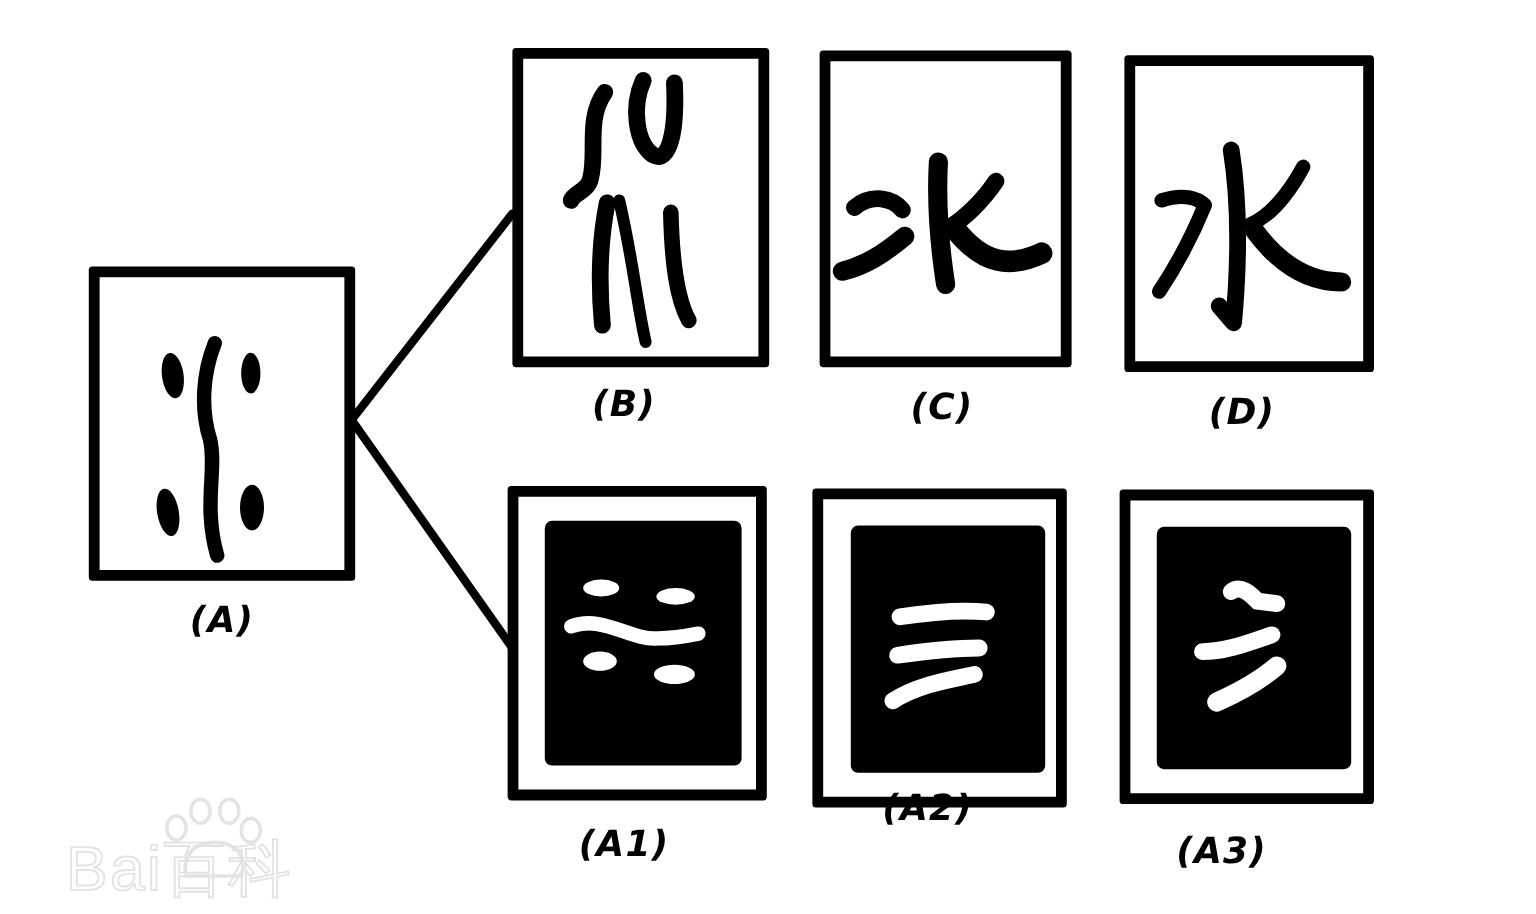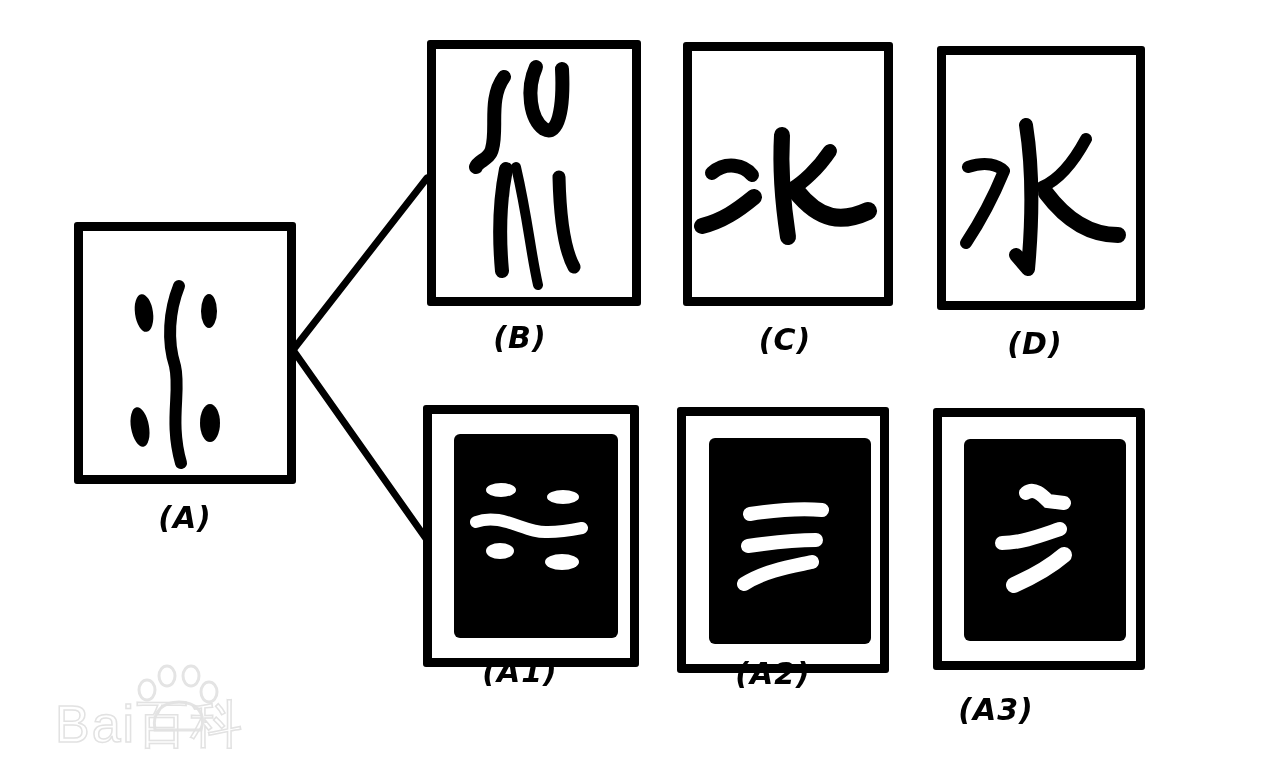--- a/index.html
+++ b/index.html
@@ -64,41 +64,41 @@
 <div class="box" style="left:423px;top:405px;width:216px;height:262px;">
   <div class="inner" style="left:22px;top:20px;width:164px;height:204px;"></div>
   <svg width="198" height="244">
     <ellipse cx="69" cy="76" rx="15" ry="7" fill="#fff"></ellipse>
     <ellipse cx="131" cy="83" rx="16" ry="7" fill="#fff"></ellipse>
     <path d="M44 108 C70 98,94 120,116 118 C130 118,140 116,150 114" stroke="#fff" stroke-width="12" fill="none" stroke-linecap="round"></path>
     <ellipse cx="68" cy="137" rx="14" ry="8" fill="#fff"></ellipse>
     <ellipse cx="130" cy="148" rx="17" ry="8" fill="#fff"></ellipse>
   </svg>
 </div>
-<div class="lbl" style="left:440px;top:654px;">(A1)</div>
+<div class="lbl" style="left:440px;top:686px;">(A1)</div>
 
 <div class="box" style="left:677px;top:407px;width:212px;height:266px;">
   <div class="inner" style="left:23px;top:22px;width:162px;height:206px;"></div>
   <svg width="194" height="248">
     <path d="M64 98 C90 94,116 92,136 94" stroke="#fff" stroke-width="14" fill="none" stroke-linecap="round"></path>
     <path d="M62 130 C90 126,112 124,130 124" stroke="#fff" stroke-width="14" fill="none" stroke-linecap="round"></path>
     <path d="M58 168 C80 154,108 150,126 146" stroke="#fff" stroke-width="14" fill="none" stroke-linecap="round"></path>
   </svg>
 </div>
 <div class="lbl" style="left:693px;top:656px;">(A2)</div>
 
 <div class="box" style="left:933px;top:408px;width:212px;height:262px;">
   <div class="inner" style="left:22px;top:22px;width:162px;height:202px;"></div>
   <svg width="194" height="244">
     <path d="M84 76 C92 70,100 78,106 84 L122 86" stroke="#fff" stroke-width="14" fill="none" stroke-linecap="round"></path>
     <path d="M60 126 C80 126,100 118,118 112" stroke="#fff" stroke-width="14" fill="none" stroke-linecap="round"></path>
     <path d="M72 168 C90 160,108 150,122 138" stroke="#fff" stroke-width="16" fill="none" stroke-linecap="round"></path>
   </svg>
 </div>
-<div class="lbl" style="left:916px;top:692px;">(A3)</div>
+<div class="lbl" style="left:938px;top:692px;">(A3)</div>
 
 <div class="wm">
   <svg width="260" height="90">
     <g fill="none" stroke="#e4e4e4" stroke-width="3">
       <ellipse cx="92" cy="40" rx="8" ry="10"></ellipse>
       <ellipse cx="112" cy="26" rx="8" ry="10"></ellipse>
       <ellipse cx="136" cy="26" rx="8" ry="10"></ellipse>
       <ellipse cx="154" cy="42" rx="8" ry="10"></ellipse>
       <path d="M100 80 C96 60,110 52,124 52 C140 52,152 62,146 80 Z"></path>
     </g>

